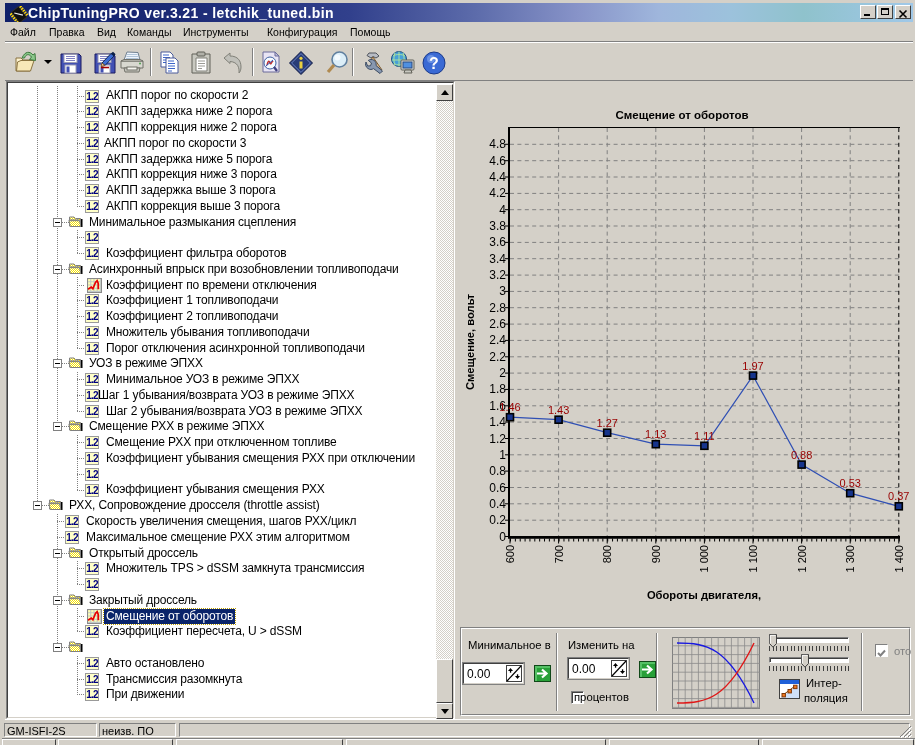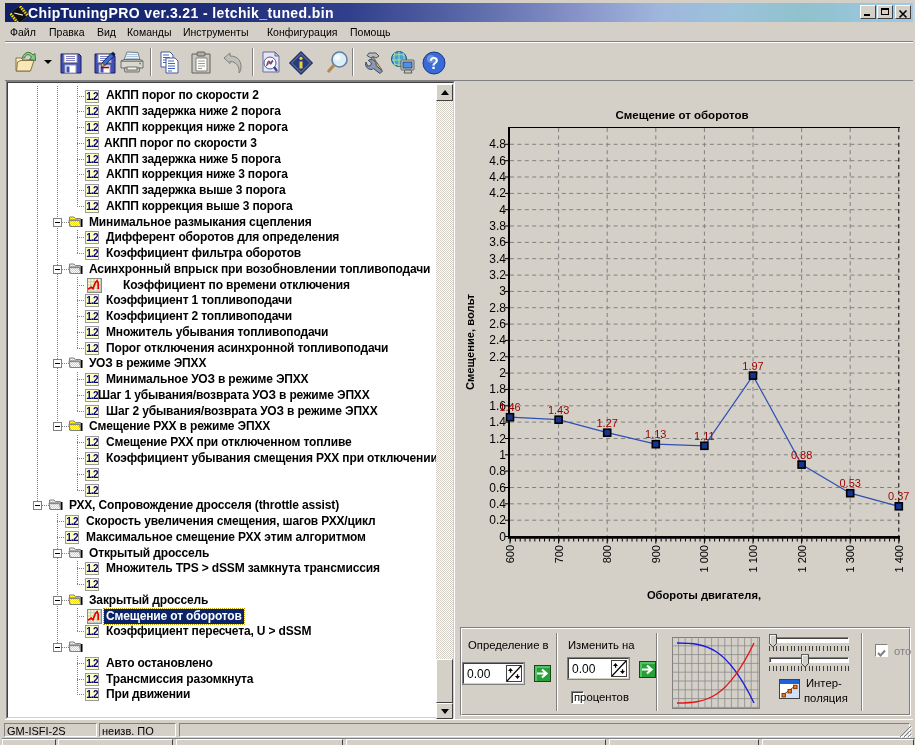--- a/index.html
+++ b/index.html
@@ -10,21 +10,21 @@
   background:repeating-linear-gradient(to bottom,#808080 0 1px,transparent 1px 2px); }
 .hd { position:absolute; height:1px;
   background:repeating-linear-gradient(to right,#808080 0 1px,transparent 1px 2px); }
 .eb { position:absolute; width:9px; height:9px; background:#fff; border:1px solid #808080; }
 .mn { position:absolute; left:1px; top:3px; width:5px; height:1px; background:#000; }
 .i12 { position:absolute; width:14px; height:13px; background:#ffffc8;
   border:1px solid #9a9a9a; text-align:center; overflow:hidden; }
 .i12 span { display:block; font-size:10px; font-weight:bold; color:#000080;
   line-height:11px; letter-spacing:-0.8px; white-space:nowrap; }
 .fic, .cic { position:absolute; }
-.tl { position:absolute; font-size:12px; letter-spacing:-0.15px; color:#000; white-space:nowrap; height:15px; line-height:15px;font-weight:bold; }
+.tl { position:absolute; font-size:12px; letter-spacing:-0.15px; color:#000; white-space:nowrap; height:15px; line-height:15px; }
 .tl.sel { background:#0a246a; color:#fff; padding:0 2px; outline:1px dotted #c0a000; }
 .cell { position:absolute; border:1px solid; border-color:#808080 #fff #fff #808080;
   font-size:11px; color:#000; padding-left:2px; line-height:11px; padding-top:2px; }
 .etchv { position:absolute; width:2px; border-left:1px solid #808080; border-right:1px solid #fff; }
 .lbl { position:absolute; font-size:11.3px; color:#000; white-space:nowrap; }
 </style></head>
 <body>
 <div id="win">
 <svg width="0" height="0" style="position:absolute">
       <defs>
@@ -231,21 +231,20 @@
           <path d="M3.5 11 L14.5 11 L14.5 3 L13 3 L13 10 Z" fill="#000"></path>
           <path d="M1.5 1 L6 1 L7.5 2.5 L12.5 2.5 L12.5 10 L1.5 10 Z" fill="url(#cky)" stroke="#808080"></path>
           <path d="M1 4.7 L11.3 4.7 L11.3 3.9 L1 3.9 Z" fill="#fff" stroke="#808080"></path>
           <path d="M1 4.7 L11.5 4.7 L12.8 10.5 L2.3 10.5 Z" fill="url(#cky)" stroke="#808080"></path>
         </svg></div>
 <div class="tl" style="left:87px;top:215px">Минимальное размыкания сцепления</div>
 <div class="hd" style="left:75px;top:237px;width:8px"></div>
 <div class="i12" style="left:83px;top:231px">
         <span>1.2</span>
       </div>
-<div class="tl" style="left:104px;top:230px">Дифферент оборотов для определения</div>
 <div class="hd" style="left:75px;top:253px;width:8px"></div>
 <div class="i12" style="left:83px;top:247px">
         <span>1.2</span>
       </div>
 <div class="tl" style="left:104px;top:246px">Коэффициент фильтра оборотов</div>
 <div class="hd" style="left:60px;top:269px;width:7px"></div>
 <div class="eb" style="left:51px;top:265px">
         <div class="mn"></div>
       </div>
 <div class="fic" style="left:66px;top:262px"><svg width="16" height="13" viewBox="0 0 16 13">
@@ -254,21 +253,21 @@
           <path d="M1 4.7 L11.3 4.7 L11.3 3.9 L1 3.9 Z" fill="#fff" stroke="#808080"></path>
           <path d="M1 4.7 L11.5 4.7 L12.8 10.5 L2.3 10.5 Z" fill="url(#cky)" stroke="#808080"></path>
         </svg></div>
 <div class="tl" style="left:87px;top:262px">Асинхронный впрыск при возобновлении топливоподачи</div>
 <div class="hd" style="left:75px;top:285px;width:8px"></div>
 <div class="cic" style="left:85px;top:278px"><svg width="15" height="15" viewBox="0 0 14 14">
           <rect x="0.5" y="0.5" width="13" height="13" fill="#ffffb4" stroke="#8a8a8a"></rect>
           <path d="M3.5 1 V13 M6.5 1 V13 M9.5 1 V13 M12.5 1 V13 M1 3.5 H13 M1 6.5 H13 M1 9.5 H13 M1 12.5 H13" stroke="#c0c8c8" stroke-width="1" fill="none"></path>
           <path d="M1 10.5 L4 8.5 L5.5 10 L8 4 L9.5 2.5 L10.5 5 L10.5 10.5" stroke="#e80000" stroke-width="1.6" fill="none"></path>
         </svg></div>
-<div class="tl" style="left:121px;top:278px">Коэффициент по времени отключения</div>
+<div class="tl" style="left:104px;top:278px">Коэффициент по времени отключения</div>
 <div class="hd" style="left:75px;top:300px;width:8px"></div>
 <div class="i12" style="left:83px;top:294px">
         <span>1.2</span>
       </div>
 <div class="tl" style="left:104px;top:293px">Коэффициент 1 топливоподачи</div>
 <div class="hd" style="left:75px;top:316px;width:8px"></div>
 <div class="i12" style="left:83px;top:310px">
         <span>1.2</span>
       </div>
 <div class="tl" style="left:104px;top:309px">Коэффициент 2 топливоподачи</div>
@@ -330,20 +329,21 @@
       </div>
 <div class="tl" style="left:104px;top:451px">Коэффициент убывания смещения РХХ при отключении</div>
 <div class="hd" style="left:75px;top:474px;width:8px"></div>
 <div class="i12" style="left:83px;top:468px">
         <span>1.2</span>
       </div>
 <div class="hd" style="left:75px;top:490px;width:8px"></div>
 <div class="i12" style="left:83px;top:484px">
         <span>1.2</span>
       </div>
+<div class="tl" style="left:104px;top:482px">Коэффициент убывания смещения РХХ</div>
 <div class="hd" style="left:40px;top:505px;width:7px"></div>
 <div class="eb" style="left:31px;top:501px">
         <div class="mn"></div>
       </div>
 <div class="fic" style="left:46px;top:498px"><svg width="16" height="13" viewBox="0 0 16 13">
           <path d="M3.5 11 L14.5 11 L14.5 3 L13 3 L13 10 Z" fill="#000"></path>
           <path d="M1.5 1 L6 1 L7.5 2.5 L12.5 2.5 L12.5 10 L1.5 10 Z" fill="url(#cky)" stroke="#808080"></path>
           <path d="M1 4.7 L11.3 4.7 L11.3 3.9 L1 3.9 Z" fill="#fff" stroke="#808080"></path>
           <path d="M1 4.7 L11.5 4.7 L12.8 10.5 L2.3 10.5 Z" fill="url(#cky)" stroke="#808080"></path>
         </svg></div>
@@ -569,21 +569,21 @@
 </svg>
 
 <div style="position:absolute;left:458px;top:627px;width:451px;height:89px;
   border:1px solid;border-color:#808080 #fff #fff #808080"></div>
 <div style="position:absolute;left:459px;top:628px;width:449px;height:87px;
   border:1px solid;border-color:#fff #808080 #808080 #fff;background:#d4d0c8"></div>
 <div class="etchv" style="left:554px;top:633px;height:78px"></div>
 <div class="etchv" style="left:654px;top:633px;height:78px"></div>
 <div class="etchv" style="left:859px;top:633px;height:78px"></div>
 
-<div class="lbl" style="left:466px;top:639px">Определение в</div>
+<div class="lbl" style="left:466px;top:639px">Минимальное в</div>
 <div style="position:absolute;left:461px;top:663px;width:61px;height:21px;background:#fff;border:1px solid;border-color:#404040 #d4d0c8 #d4d0c8 #404040;box-shadow:0 0 0 1px #808080">
   <span style="position:absolute;left:3px;top:3px;font-size:12px">0.00</span>
   <div style="position:absolute;right:1px;top:1px"><svg width="16" height="17" viewBox="0 0 16 17">
 <rect x="0.5" y="0.5" width="15" height="16" fill="#fff" stroke="#404040"></rect>
 <path d="M15 1 L1 16" stroke="#000" stroke-width="1.2"></path>
 <path d="M4.5 3 L7 6 L2 6 Z" fill="#000"></path>
 <rect x="3.9" y="5.5" width="1.3" height="2.2" fill="#000"></rect>
 <path d="M11.5 14 L14 11 L9 11 Z" fill="#000"></path>
 <rect x="10.9" y="9.3" width="1.3" height="2.2" fill="#000"></rect>
 </svg></div>

